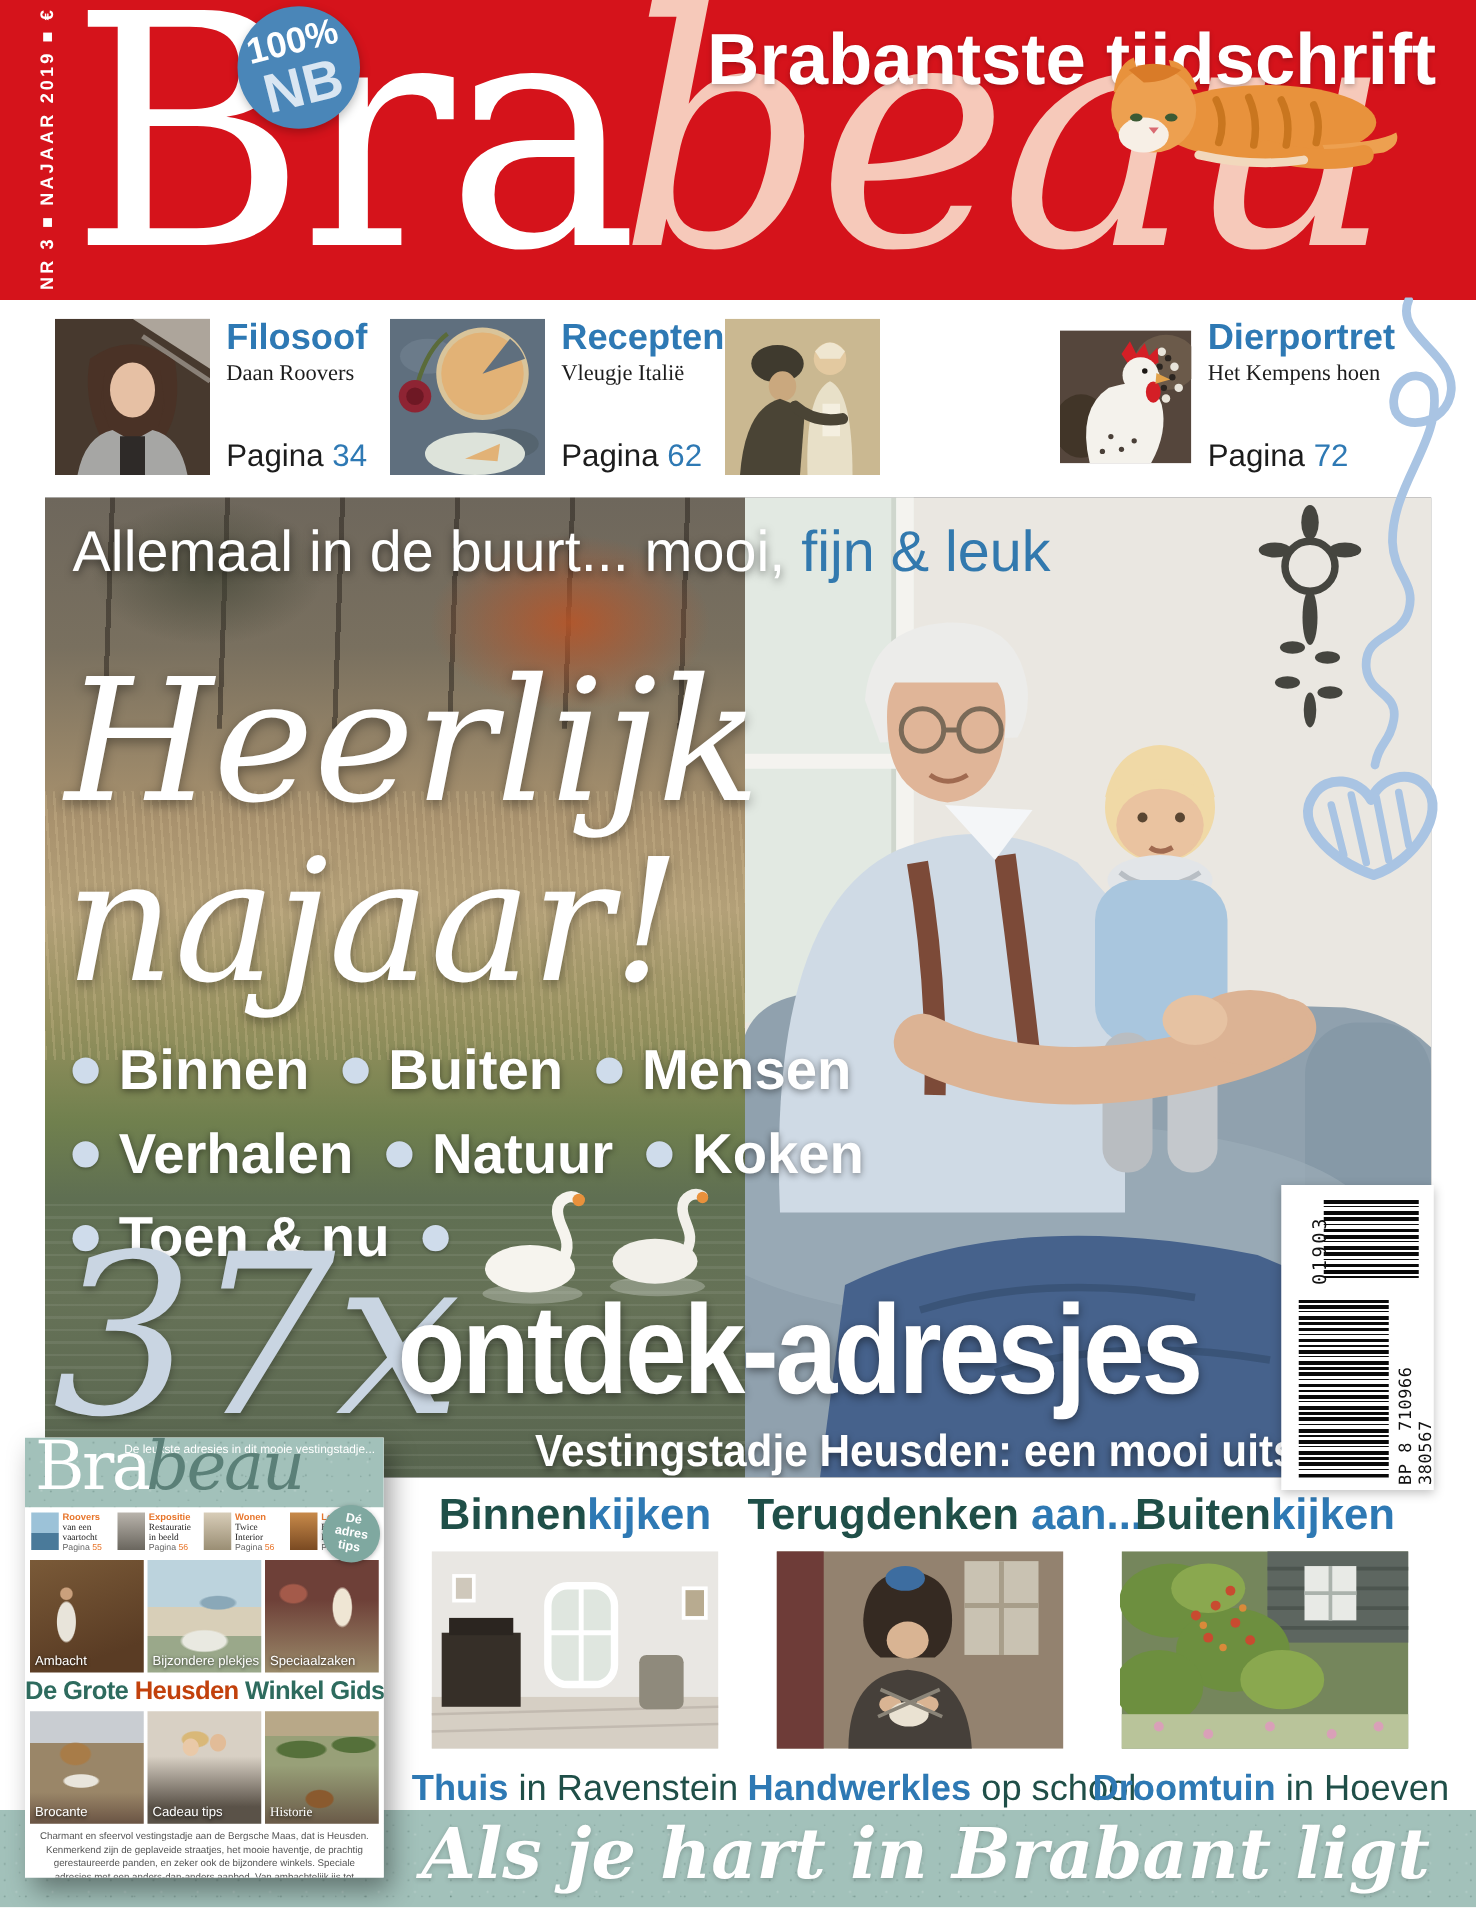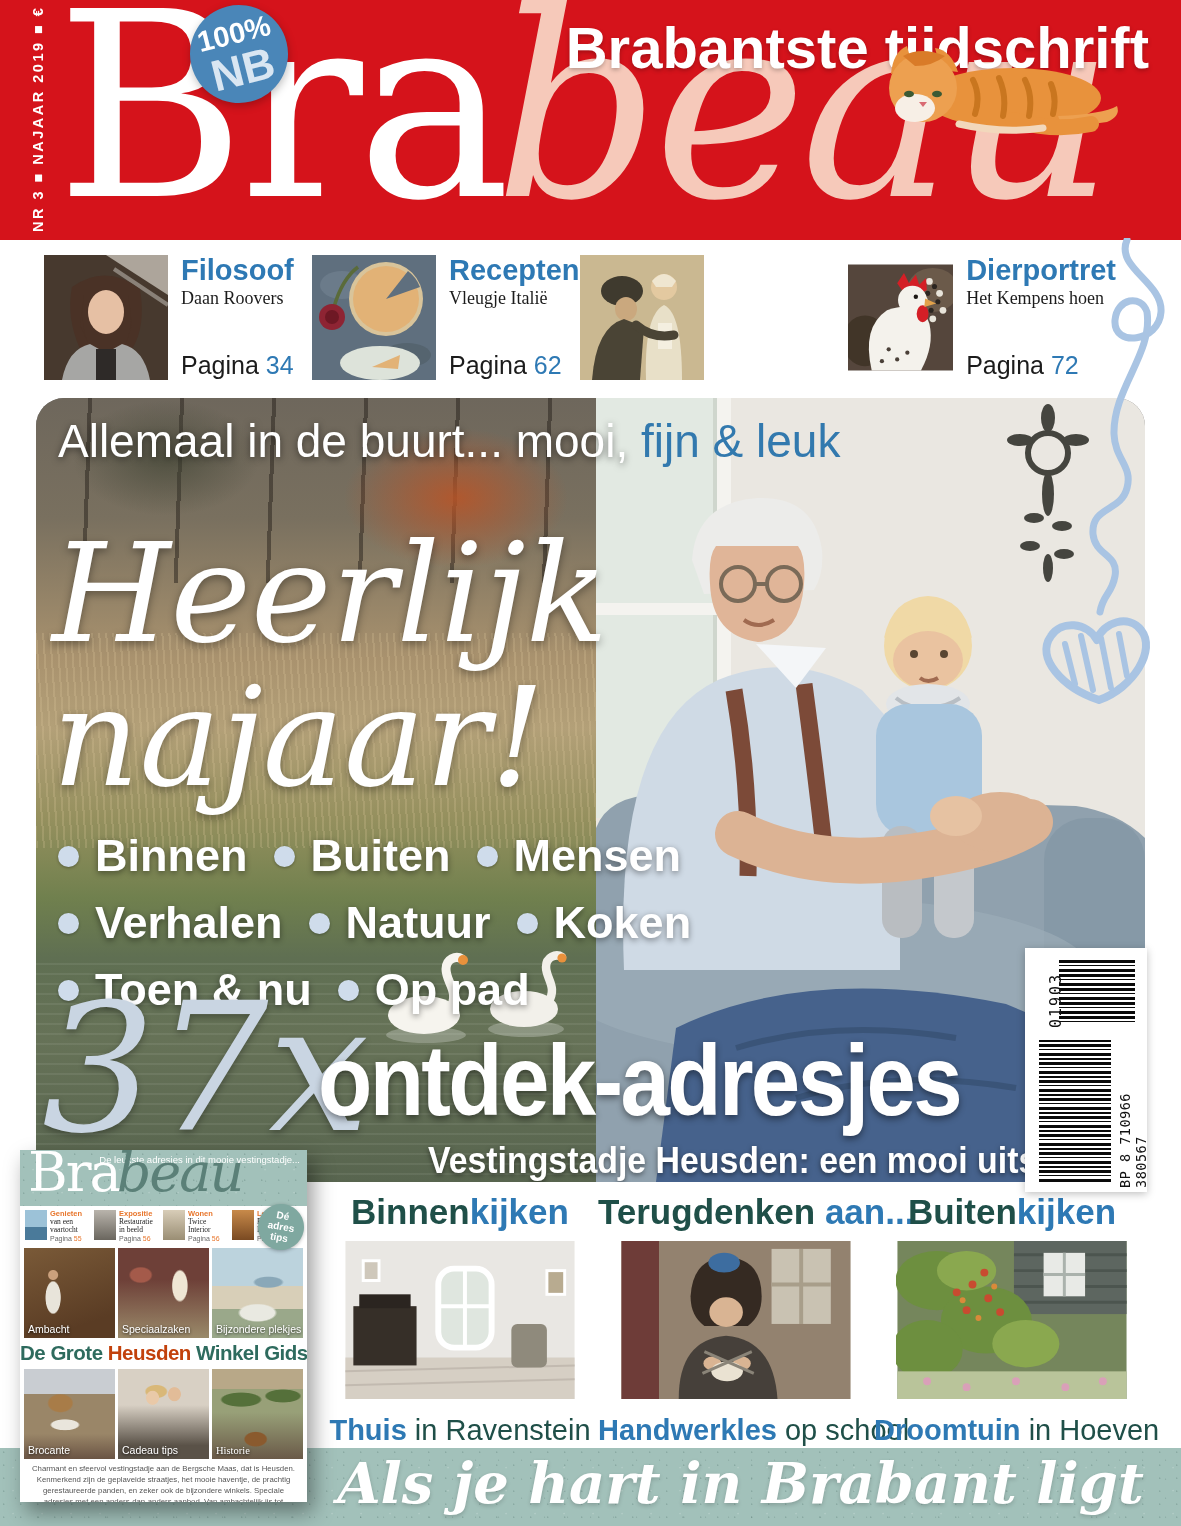--- a/index.html
+++ b/index.html
@@ -30,21 +30,21 @@
   .t-txt{display:flex;flex-direction:column;height:125px;}
   .t-cat{font-size:29px;font-weight:bold;color:#2e79b4;line-height:1.05;}
   .t-title{font-family:"Liberation Serif",serif;font-size:18px;color:#1c1c1c;line-height:1.12;margin-top:3px;}
   .t-page{margin-top:auto;font-size:25px;color:#1c1c1c;}
   .t-page .num{color:#2e79b4;}
 
   
   .squiggle{position:absolute;left:1015px;top:238px;width:170px;height:482px;z-index:6;pointer-events:none;}
 
   
-  .cover{position:absolute;left:36px;top:398px;width:1109px;height:784px;overflow:hidden;background:#777;border-radius:28px;}
+  .cover{position:absolute;left:36px;top:398px;width:1109px;height:784px;overflow:hidden;background:#777;}
   .cover-left{position:absolute;left:0;top:0;width:560px;height:784px;
     background:linear-gradient(180deg,#6e675c 0,#79705f 120px,#a9926e 260px,#b3a078 330px,
                #95905e 420px,#70804e 500px,#5f6f52 560px,#667257 640px,#58654f 784px);}
   .trees{position:absolute;left:0;top:0;width:560px;height:185px;
     background:radial-gradient(160px 100px at 420px 100px, rgba(186,84,38,.85), rgba(186,84,38,0) 70%),
                radial-gradient(130px 80px at 130px 60px, rgba(62,66,50,.65), transparent 72%),
                repeating-linear-gradient(92deg, transparent 0 52px, rgba(38,32,26,.5) 52px 56px, transparent 56px 92px);}
   .reeds{position:absolute;left:0;top:235px;width:560px;height:215px;
     background:repeating-linear-gradient(86deg, rgba(226,204,160,.22) 0 2px, transparent 2px 7px);}
   .water{position:absolute;left:0;top:565px;width:560px;height:219px;
@@ -386,21 +386,20 @@
             <span>Koken</span>
           </span>
       </div>
       <div class="b-line">
         <span class="b-item">
             <i class="dot"></i>
             <span>Toen &amp; nu</span>
           </span>
         <span class="b-item">
             <i class="dot"></i>
-            <span>Op pad</span>
           </span>
       </div>
     </div>
     <div class="bignum">37x</div>
     <div class="bigword">ontdek-adresjes</div>
     <div class="subline">Vestingstadje Heusden: een mooi uitstapje</div>
   </div>
 
   <svg class="squiggle" viewBox="0 0 170 482">
     <path d="M112 2 C100 30 148 44 146 74 C144 104 98 110 100 82 C102 60 126 56 132 74
@@ -424,21 +423,21 @@
 
   <div class="mini">
     <div class="mini-head tex-teal">
       <div class="mini-note">De leukste adresjes in dit mooie vestingstadje...</div>
       <div class="mini-logo"><span>Bra</span><span class="beau">beau</span></div>
     </div>
     <div class="mini-teasers">
       <div class="mt">
         <div class="mt-img mi1"></div>
         <div class="mt-txt">
-          <div class="mt-cat">Genieten</div>
+          <div class="mt-cat">Roovers</div>
           <div class="mt-title">van een vaartocht</div>
           <div class="mt-page"><span>Pagina</span> <span class="o">55</span></div>
         </div>
       </div>
       <div class="mt">
         <div class="mt-img mi2"></div>
         <div class="mt-txt">
           <div class="mt-cat">Expositie</div>
           <div class="mt-title">Restauratie in beeld</div>
           <div class="mt-page"><span>Pagina</span> <span class="o">56</span></div>
@@ -463,25 +462,25 @@
       <div class="mini-badge">
         <div>Dé</div>
         <div>adres</div>
         <div>tips</div>
       </div>
     </div>
     <div class="mini-row">
       <div class="mini-ph mp1">
           <span class="mini-cap">Ambacht</span>
         </div>
+      <div class="mini-ph mp2">
+          <span class="mini-cap">Bijzondere plekjes</span>
+        </div>
       <div class="mini-ph mp3">
           <span class="mini-cap">Speciaalzaken</span>
-        </div>
-      <div class="mini-ph mp2">
-          <span class="mini-cap">Bijzondere plekjes</span>
         </div>
     </div>
     <div class="mini-headline"><span>De Grote </span><span class="accent">Heusden</span><span> Winkel Gids</span></div>
     <div class="mini-row">
       <div class="mini-ph mp4">
           <span class="mini-cap">Brocante</span>
         </div>
       <div class="mini-ph mp5">
           <span class="mini-cap">Cadeau tips</span>
         </div>

